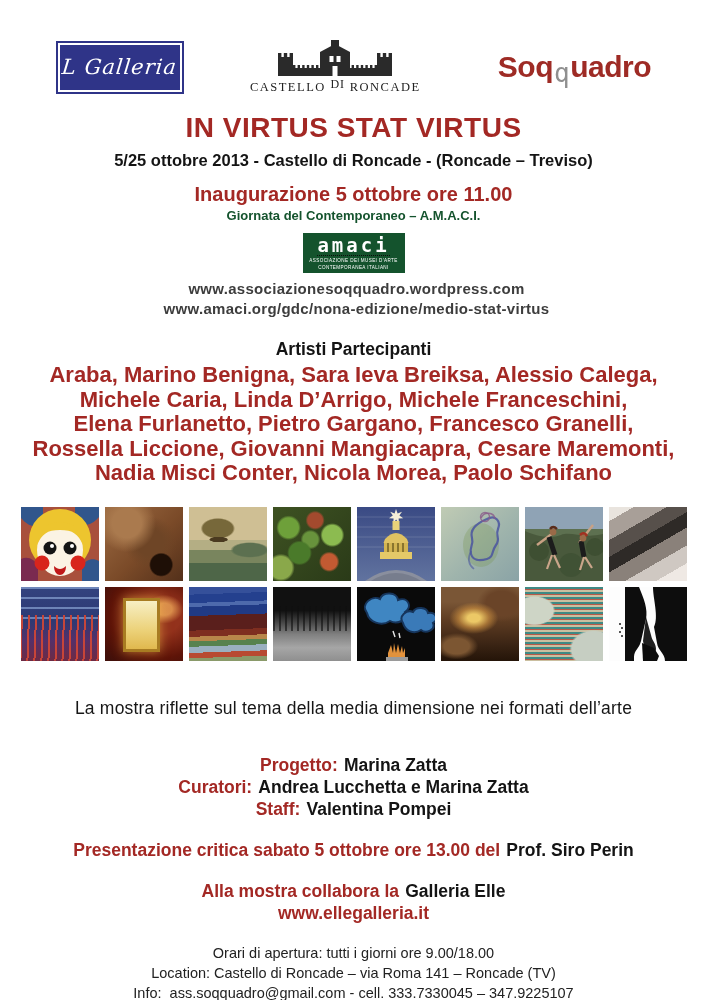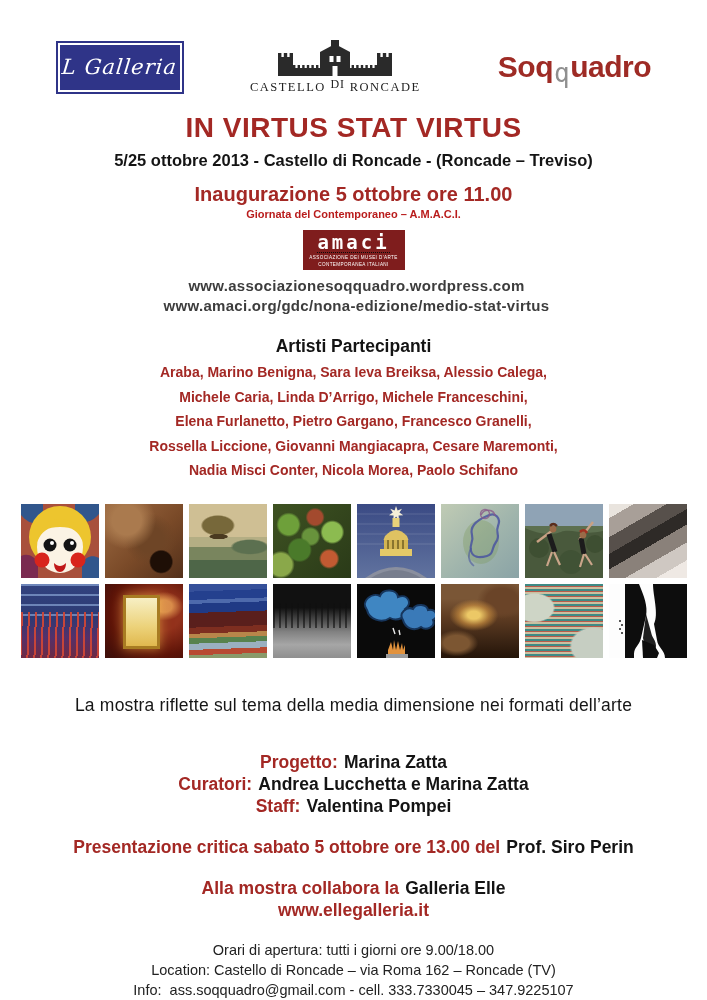--- a/index.html
+++ b/index.html
@@ -43,39 +43,39 @@
     color: #8f8f8f; font-weight: 400; font-size: 26px;
     position: relative; top: 5px; padding: 0 1px;
     font-family: "DejaVu Sans Mono", monospace;
   }
 
   
   .c { text-align: center; }
   .title { margin-top: 16px; font-size: 28px; font-weight: bold; color: #a32824; letter-spacing: 0.5px; }
   .date-line { margin-top: 7px; font-size: 16.5px; font-weight: bold; color: #141414; }
   .inaug { margin-top: 13px; font-size: 20px; font-weight: bold; color: #a32824; }
-  .giornata { margin-top: 2px; font-size: 11px; font-weight: bold; color: #b91c1c; text-align: center; }
-
-  
-  .amaci { margin: 10px auto 0 auto; width: 102px; height: 40px; background: #7f1d1d;
+  .giornata { margin-top: 2px; font-size: 13px; font-weight: bold; color: #14532d; text-align: center; }
+
+  
+  .amaci { margin: 10px auto 0 auto; width: 102px; height: 40px; background: #14532d;
            display: flex; flex-direction: column; align-items: center; justify-content: center; }
   .amaci-word {
     color: #fff; font-family: "DejaVu Sans Mono", monospace;
     font-weight: bold; font-size: 19px; letter-spacing: 3px; line-height: 19px;
     border-bottom: 1px dotted #0c0c0c;
   }
   .amaci-cap { color: #fff; font-size: 4.6px; letter-spacing: 0.4px; line-height: 5.5px; margin-top: 2px; white-space: nowrap; }
 
   .urls { margin-top: 6px; }
   .url { font-size: 15px; font-weight: bold; color: #3d3d3d; line-height: 20px; letter-spacing: 0.3px; text-decoration: none; display: block; padding-left: 6px; }
 
   
   .artists-heading { margin-top: 20px; font-size: 17.5px; font-weight: bold; color: #141414; }
   .artists { margin-top: 3px; }
-  .artist-line { font-size: 14px; font-weight: bold; color: #a32824; line-height: 24.5px; }
+  .artist-line { font-size: 22px; font-weight: bold; color: #a32824; line-height: 24.5px; }
 
   
   .gallery {
     width: 666px; margin: 21px auto 0 auto;
     display: grid; grid-template-columns: repeat(8, 78px);
     grid-auto-rows: 74px; gap: 6px; justify-content: space-between;
   }
   .cell { width: 78px; height: 74px; overflow: hidden; position: relative; background: #ddd; }
   .cell svg { display: block; width: 100%; height: 100%; }
 
@@ -368,21 +368,21 @@
     <span>Presentazione critica sabato 5 ottobre ore 13.00 del</span><span class="black-part">Prof. Siro Perin</span>
   </div>
 
   <div class="collab c">
     <span>Alla mostra collabora la</span><span class="black-part">Galleria Elle</span>
     <a href="#" class="collab-url">www.ellegalleria.it</a>
   </div>
 
   <div class="footer c">
     <div>Orari di apertura: tutti i giorni ore 9.00/18.00</div>
-    <div>Location: Castello di Roncade – via Roma 162 – Roncade (TV)</div>
+    <div>Location: Castello di Roncade – via Roma 141 – Roncade (TV)</div>
     <div>
       <span>Info:</span>&nbsp;
       <a href="#">ass.soqquadro@gmail.com</a>
       <span>- cell. 333.7330045 – 347.9225107</span>
     </div>
   </div>
 
 </div>
 
 </body></html>

